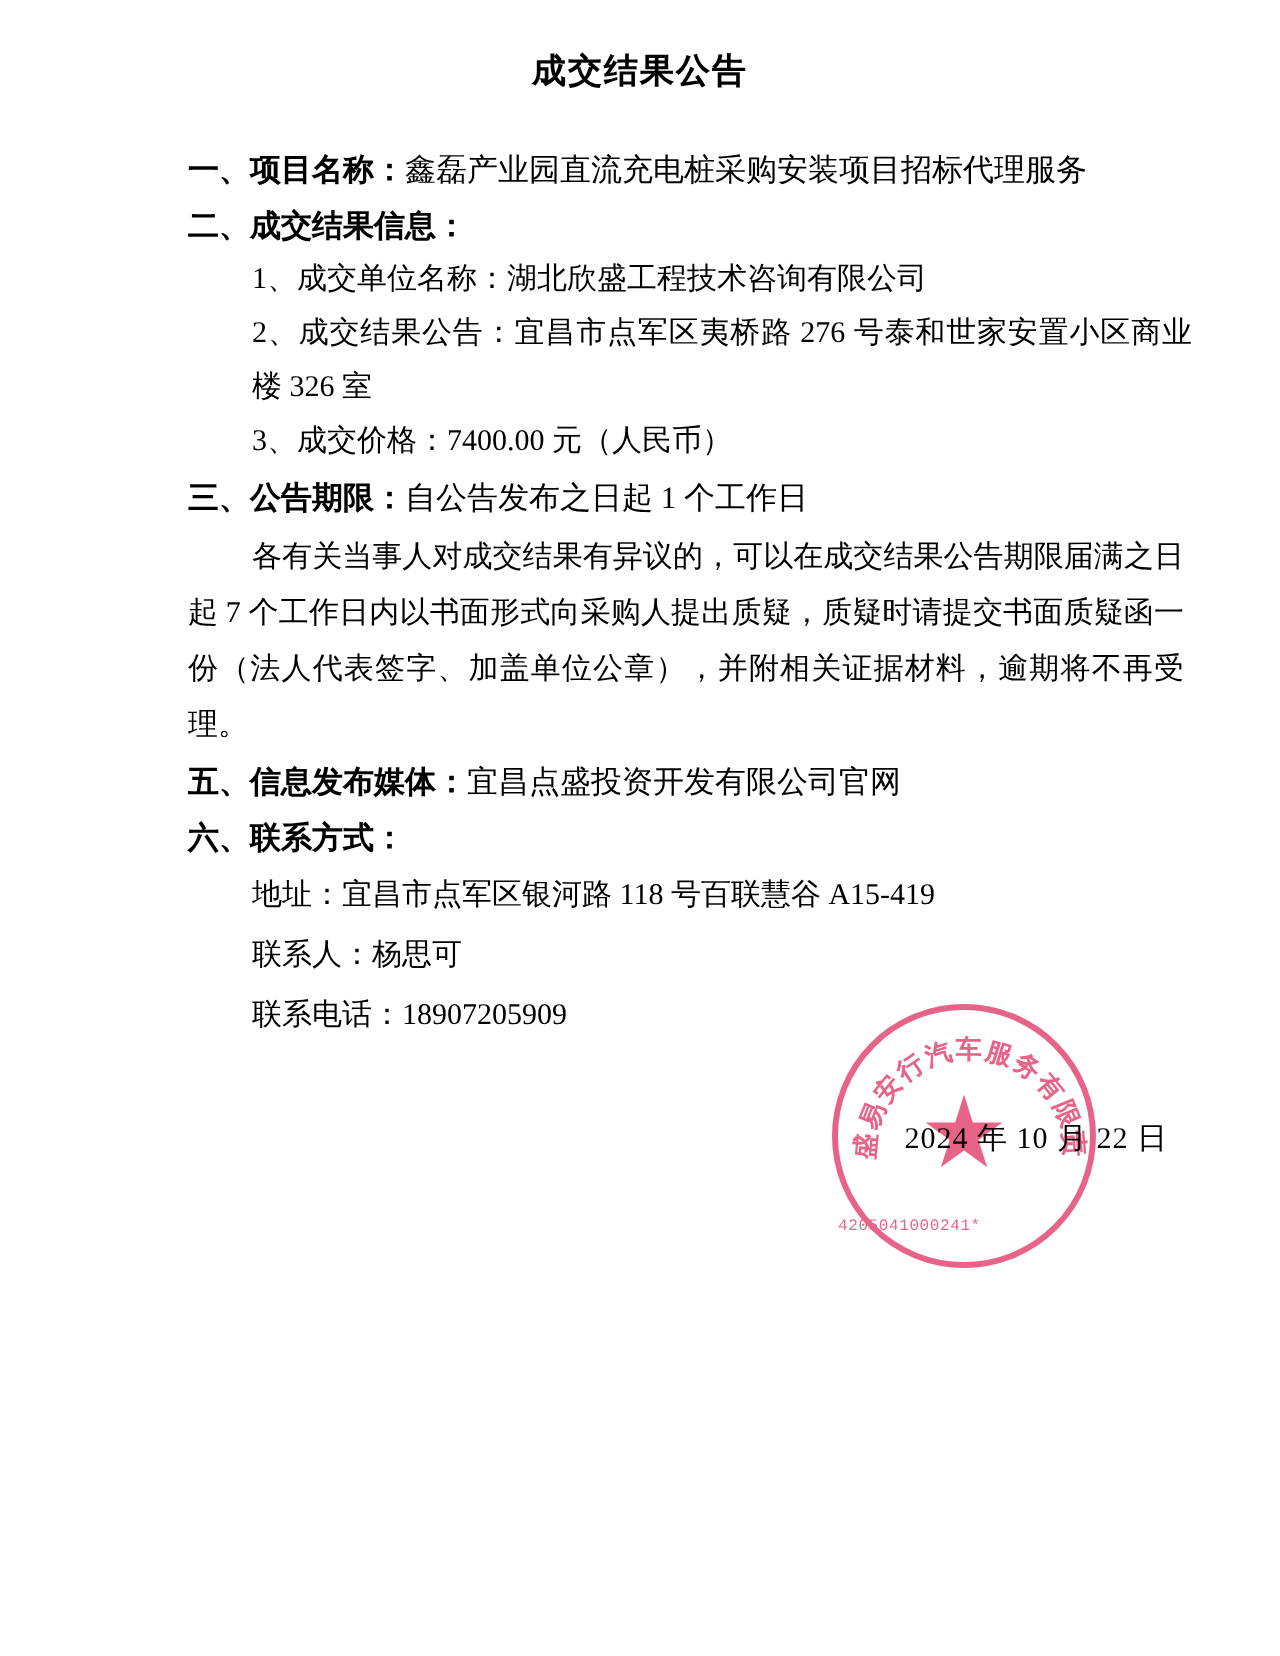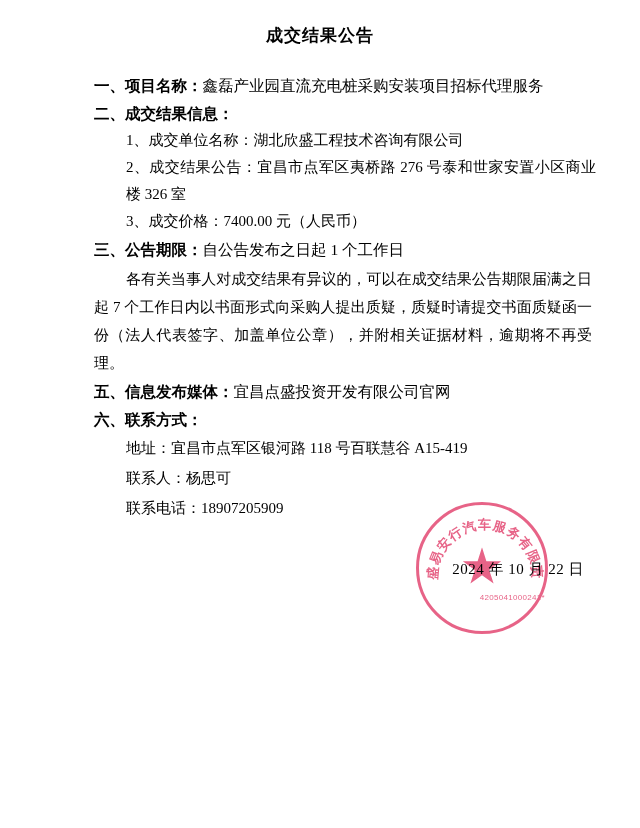--- a/index.html
+++ b/index.html
@@ -124,25 +124,25 @@
     fill: #e2426d;
     font-size: 13px;
     font-family: "Liberation Serif", "DejaVu Serif", serif;
     letter-spacing: 1.2px;
     font-weight: bold;
   }
   .seal-code {
     position: absolute;
     left: 0;
     right: 0;
-    bottom: 29px;
-    text-align: right;
+    bottom: 13px;
+    text-align: left;
     color: #e2426d;
     font-size: 8px;
-    font-family: Liberation Sans, sans-serif;
+    font-family: Liberation Mono, monospace;
     letter-spacing: 0.3px;
   }
 </style>
 </head>
 <body>
 
 <div class="page">
 
   <div class="doc-title">成交结果公告</div>
 

